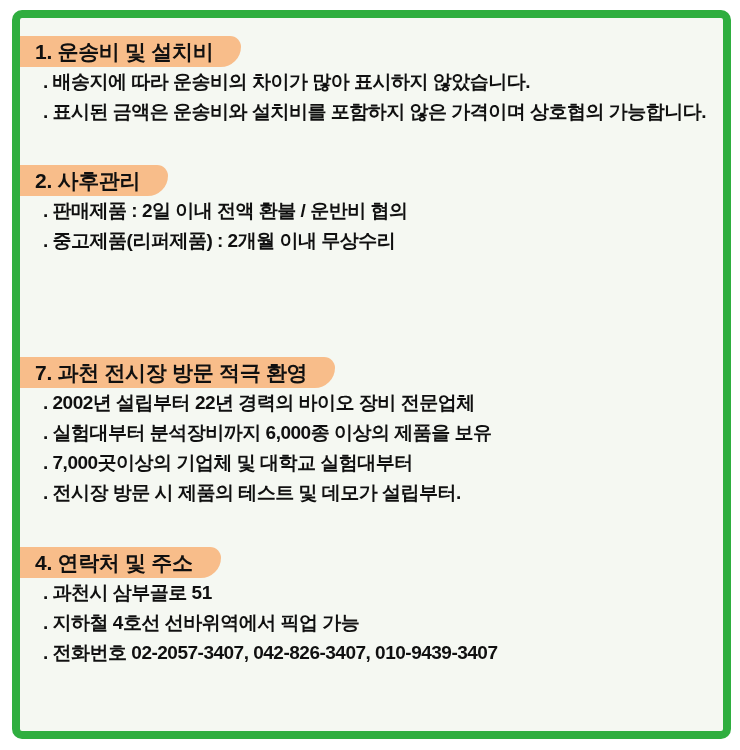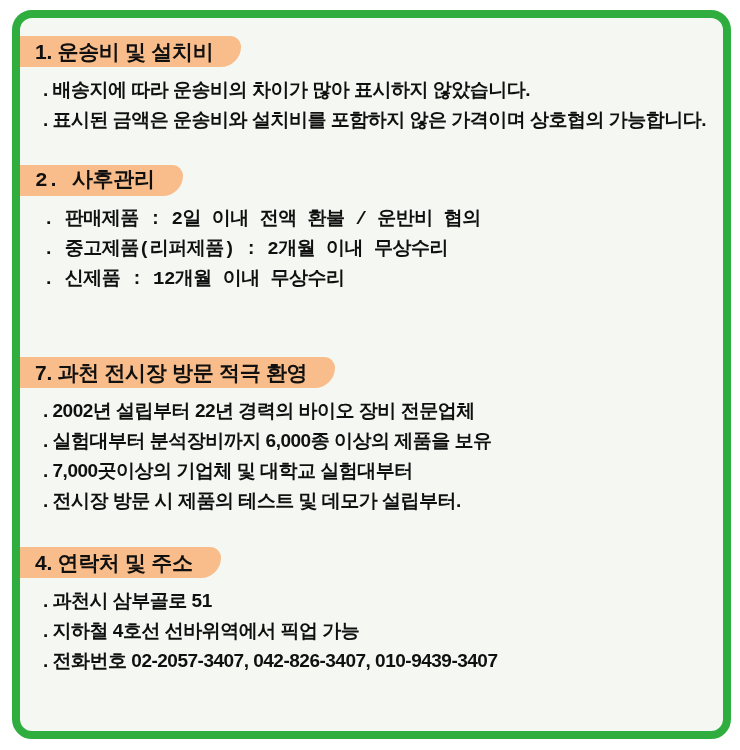--- a/index.html
+++ b/index.html
@@ -15,21 +15,21 @@
     overflow: hidden;
   }
   .panel {
     position: absolute;
     left: 12px;
     top: 10px;
     width: 719px;
     height: 729px;
     box-sizing: border-box;
     border: 8px solid #2fae3f;
-    border-radius: 20px;
+    border-radius: 10px;
     background: #f5f8f2;
   }
   .section {
     position: absolute;
     left: 0;
     right: 0;
   }
   .badge {
     display: inline-block;
     background: #f8bd8a;
@@ -37,35 +37,35 @@
     font-size: 21px;
     font-weight: 700;
     line-height: 31px;
     height: 31px;
     padding: 0 28px 0 15px;
     border-radius: 0 14px 26px 0;
     letter-spacing: -0.3px;
     white-space: nowrap;
   }
   .lines {
-    margin: 8px 0 0 0;
+    margin: 0 0 0 0;
     padding: 0 10px 0 23px;
     list-style: none;
   }
   .line {
     font-size: 19px;
     font-weight: 700;
     color: #101010;
     line-height: 30px;
     height: 30px;
     letter-spacing: -0.5px;
     white-space: nowrap;
   }
   .section-1 { top: 18px; }
-  .section-2 { top: 147px; font-family: Liberation Mono, monospace; }
+  .section-2 { top: 147px; }
   .section-3 { top: 339px; }
   .section-4 { top: 529px; }
 </style>
 </head>
 <body>
 
 <div class="panel">
 
   <div class="section section-1">
     <div class="badge">
@@ -77,21 +77,20 @@
     </ul>
   </div>
 
   <div class="section section-2">
     <div class="badge">
       <span>2. 사후관리</span>
     </div>
     <ul class="lines">
       <li class="line">. 판매제품 : 2일 이내 전액 환불 / 운반비 협의</li>
       <li class="line">. 중고제품(리퍼제품) : 2개월 이내 무상수리</li>
-      <li class="line">. 신제품 : 12개월 이내 무상수리</li>
     </ul>
   </div>
 
   <div class="section section-3">
     <div class="badge">
       <span>7. 과천 전시장 방문 적극 환영</span>
     </div>
     <ul class="lines">
       <li class="line">. 2002년 설립부터 22년 경력의 바이오 장비 전문업체</li>
       <li class="line">. 실험대부터 분석장비까지 6,000종 이상의 제품을 보유</li>

